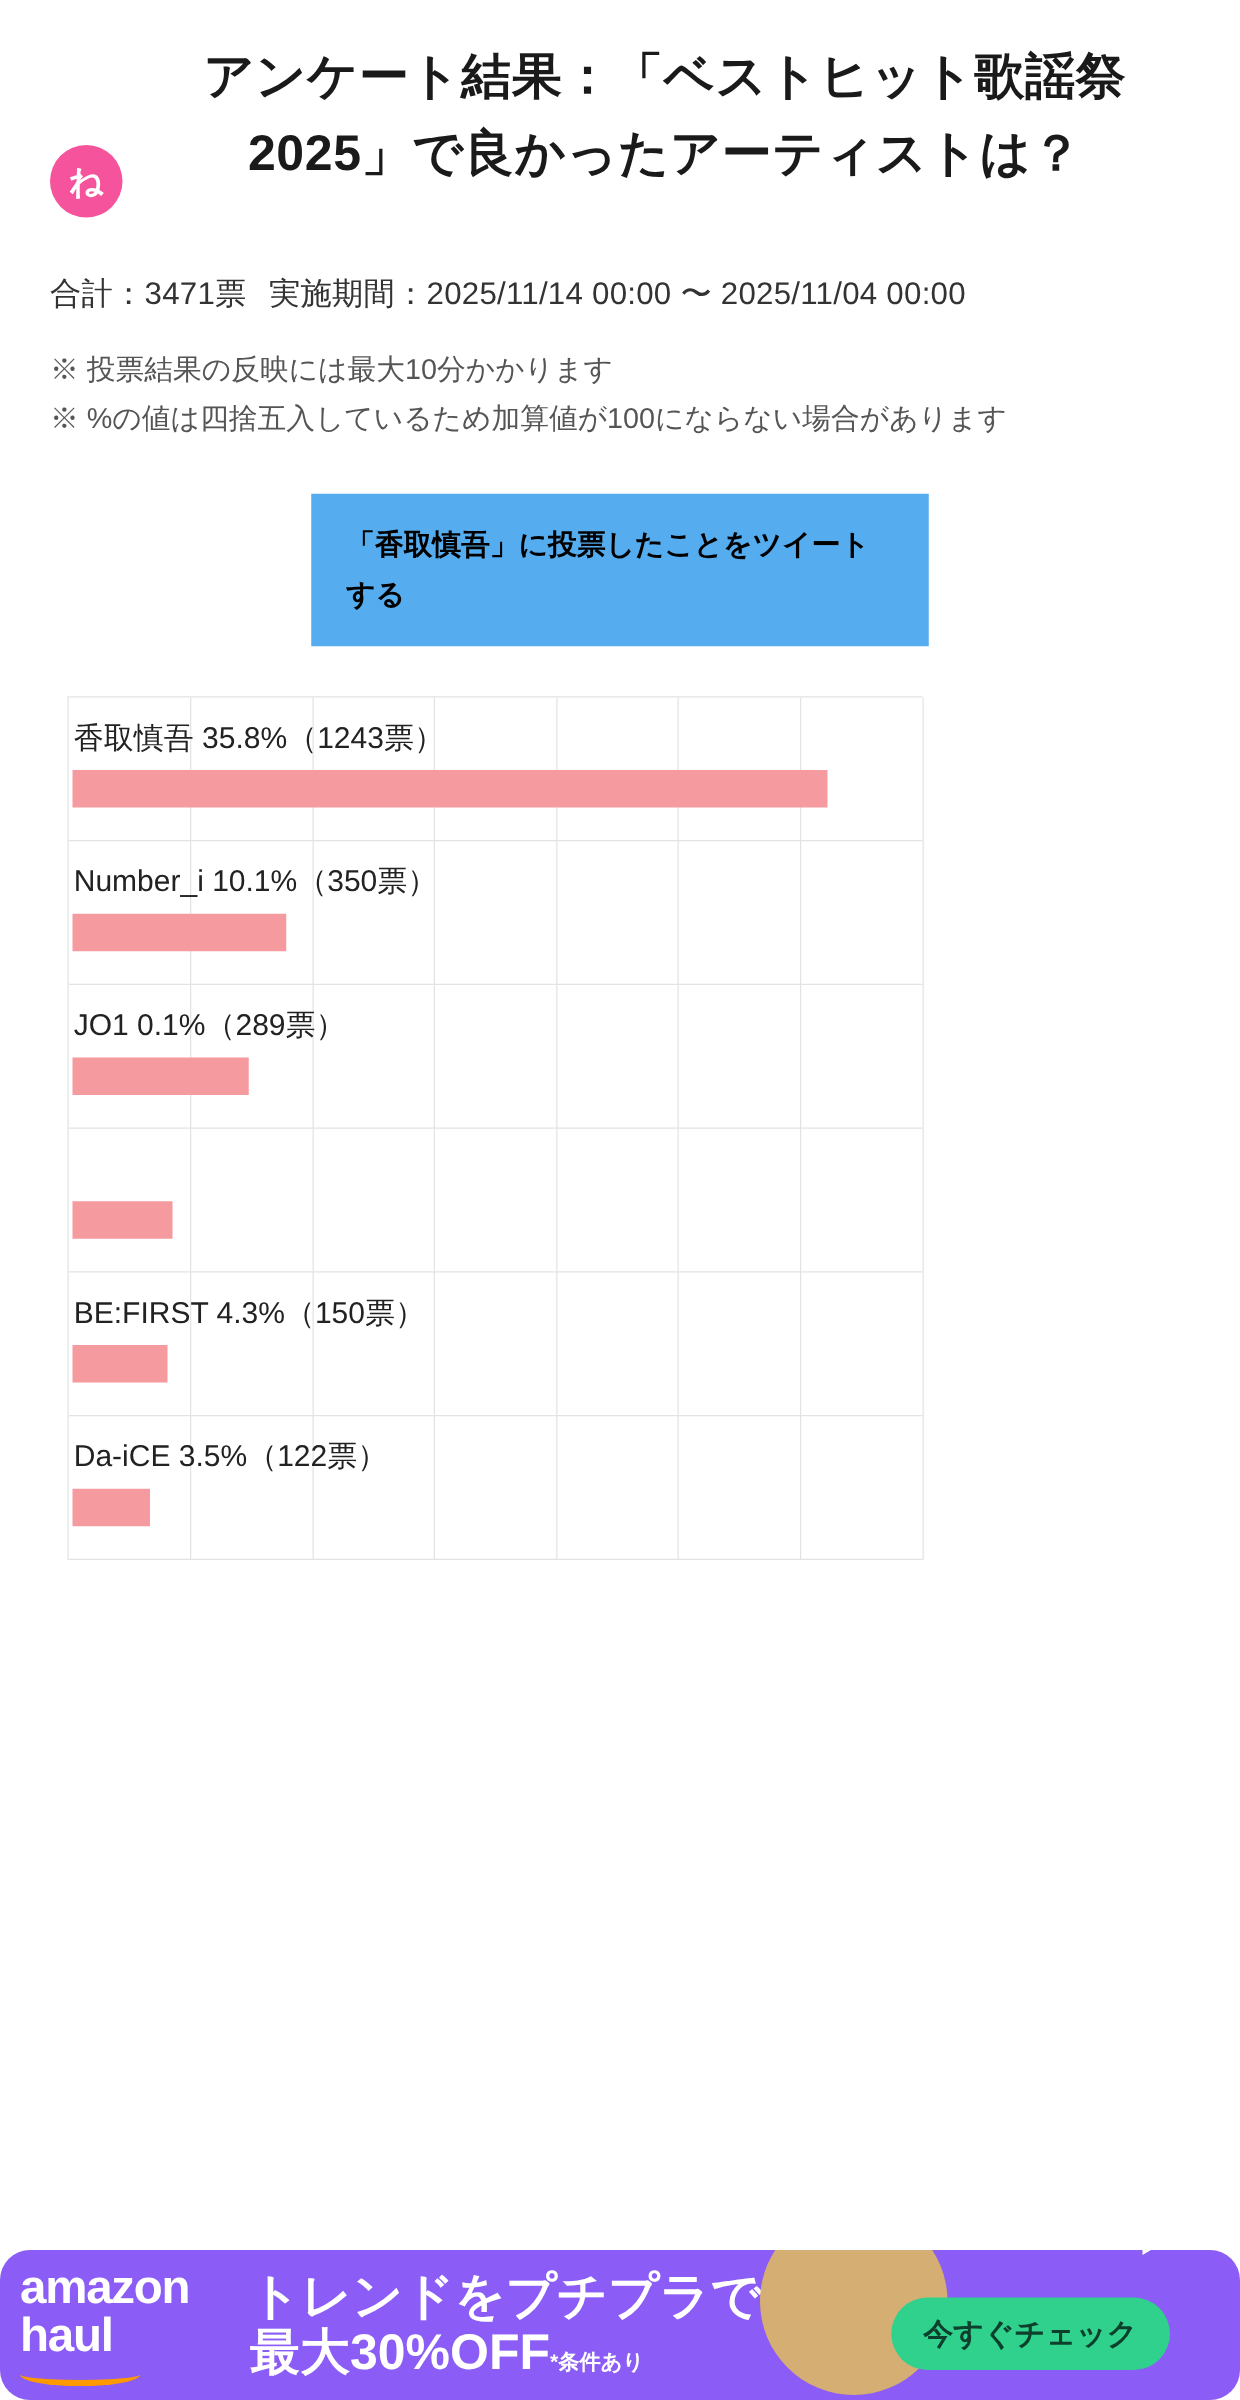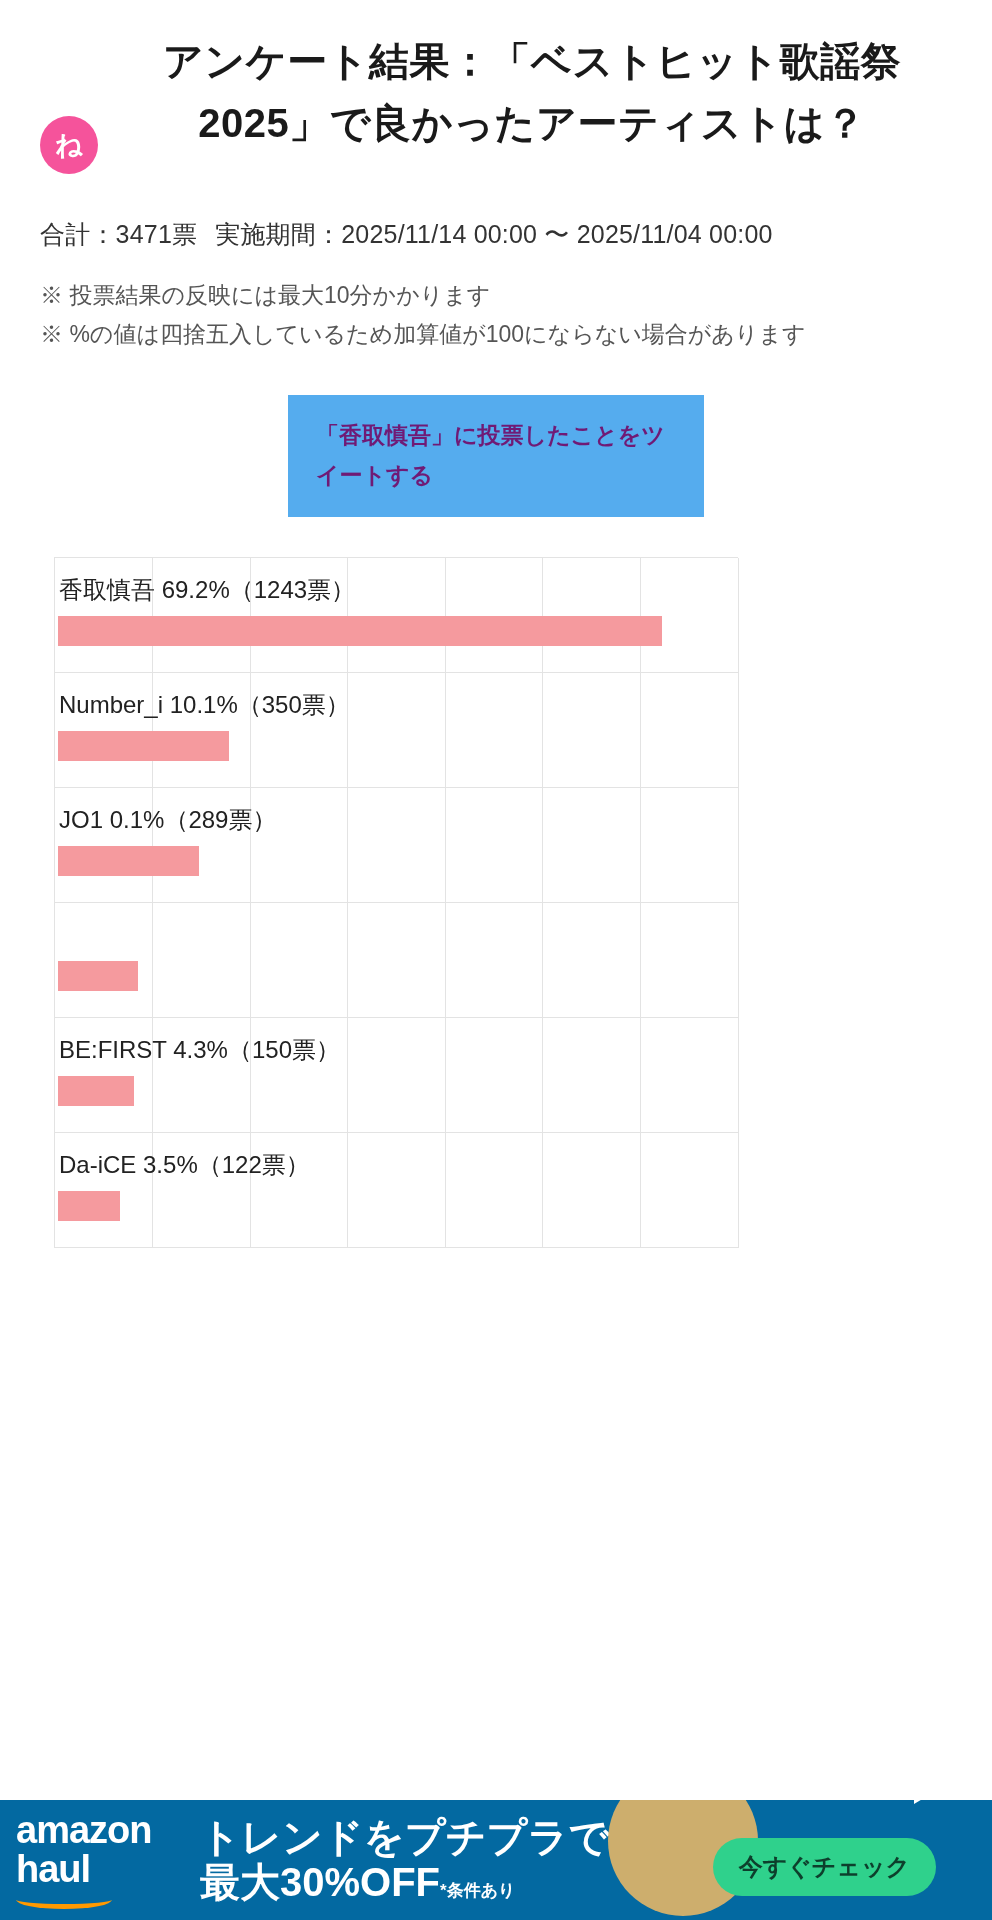--- a/index.html
+++ b/index.html
@@ -73,24 +73,24 @@
   }
   .notes div { margin-bottom: 2px; }
 
   
   .tweet-wrap {
     display: flex;
     justify-content: center;
     margin-top: 42px;
   }
   .tweet-button {
-    width: 416px;
+    width: 494px;
     box-sizing: border-box;
     background: #55acee;
-    color: #701a75;
+    color: #000000;
     font-size: 23px;
     font-weight: bold;
     line-height: 1.75;
     padding: 20px 24px 22px 28px;
     border: none;
     text-align: left;
     cursor: pointer;
     font-family: "Liberation Sans", sans-serif;
   }
 
@@ -140,24 +140,25 @@
     z-index: 2;
   }
 
   
   .ad-banner {
     position: absolute;
     left: 0;
     bottom: 0;
     width: 992px;
     height: 120px;
-    background: #0369a1;
+    background: #8b5cf6;
     display: flex;
     align-items: center;
     overflow: hidden;
+    border-radius: 24px;
   }
   .ad-logo {
     flex: 0 0 auto;
     width: 196px;
     color: #ffffff;
     padding-left: 16px;
     box-sizing: border-box;
   }
   .ad-logo .l1 { font-size: 38px; font-weight: bold; line-height: 1.02; letter-spacing: -1px;}
   .ad-logo .l2 { font-size: 38px; font-weight: bold; line-height: 1.02; letter-spacing: -1px;}
@@ -245,21 +246,21 @@
       <span style="left:97px"></span>
       <span style="left:195px"></span>
       <span style="left:292px"></span>
       <span style="left:390px"></span>
       <span style="left:487px"></span>
       <span style="left:585px"></span>
       <span style="left:683px"></span>
     </div>
 
     <div class="bar-row">
-      <div class="bar-label">香取慎吾 69.2%（1243票）</div>
+      <div class="bar-label">香取慎吾 35.8%（1243票）</div>
       <div class="bar-fill" style="width:604px"></div>
     </div>
     <div class="bar-row">
       <div class="bar-label">Number_i 10.1%（350票）</div>
       <div class="bar-fill" style="width:171px"></div>
     </div>
     <div class="bar-row">
       <div class="bar-label">JO1 0.1%（289票）</div>
       <div class="bar-fill" style="width:141px"></div>
     </div>

